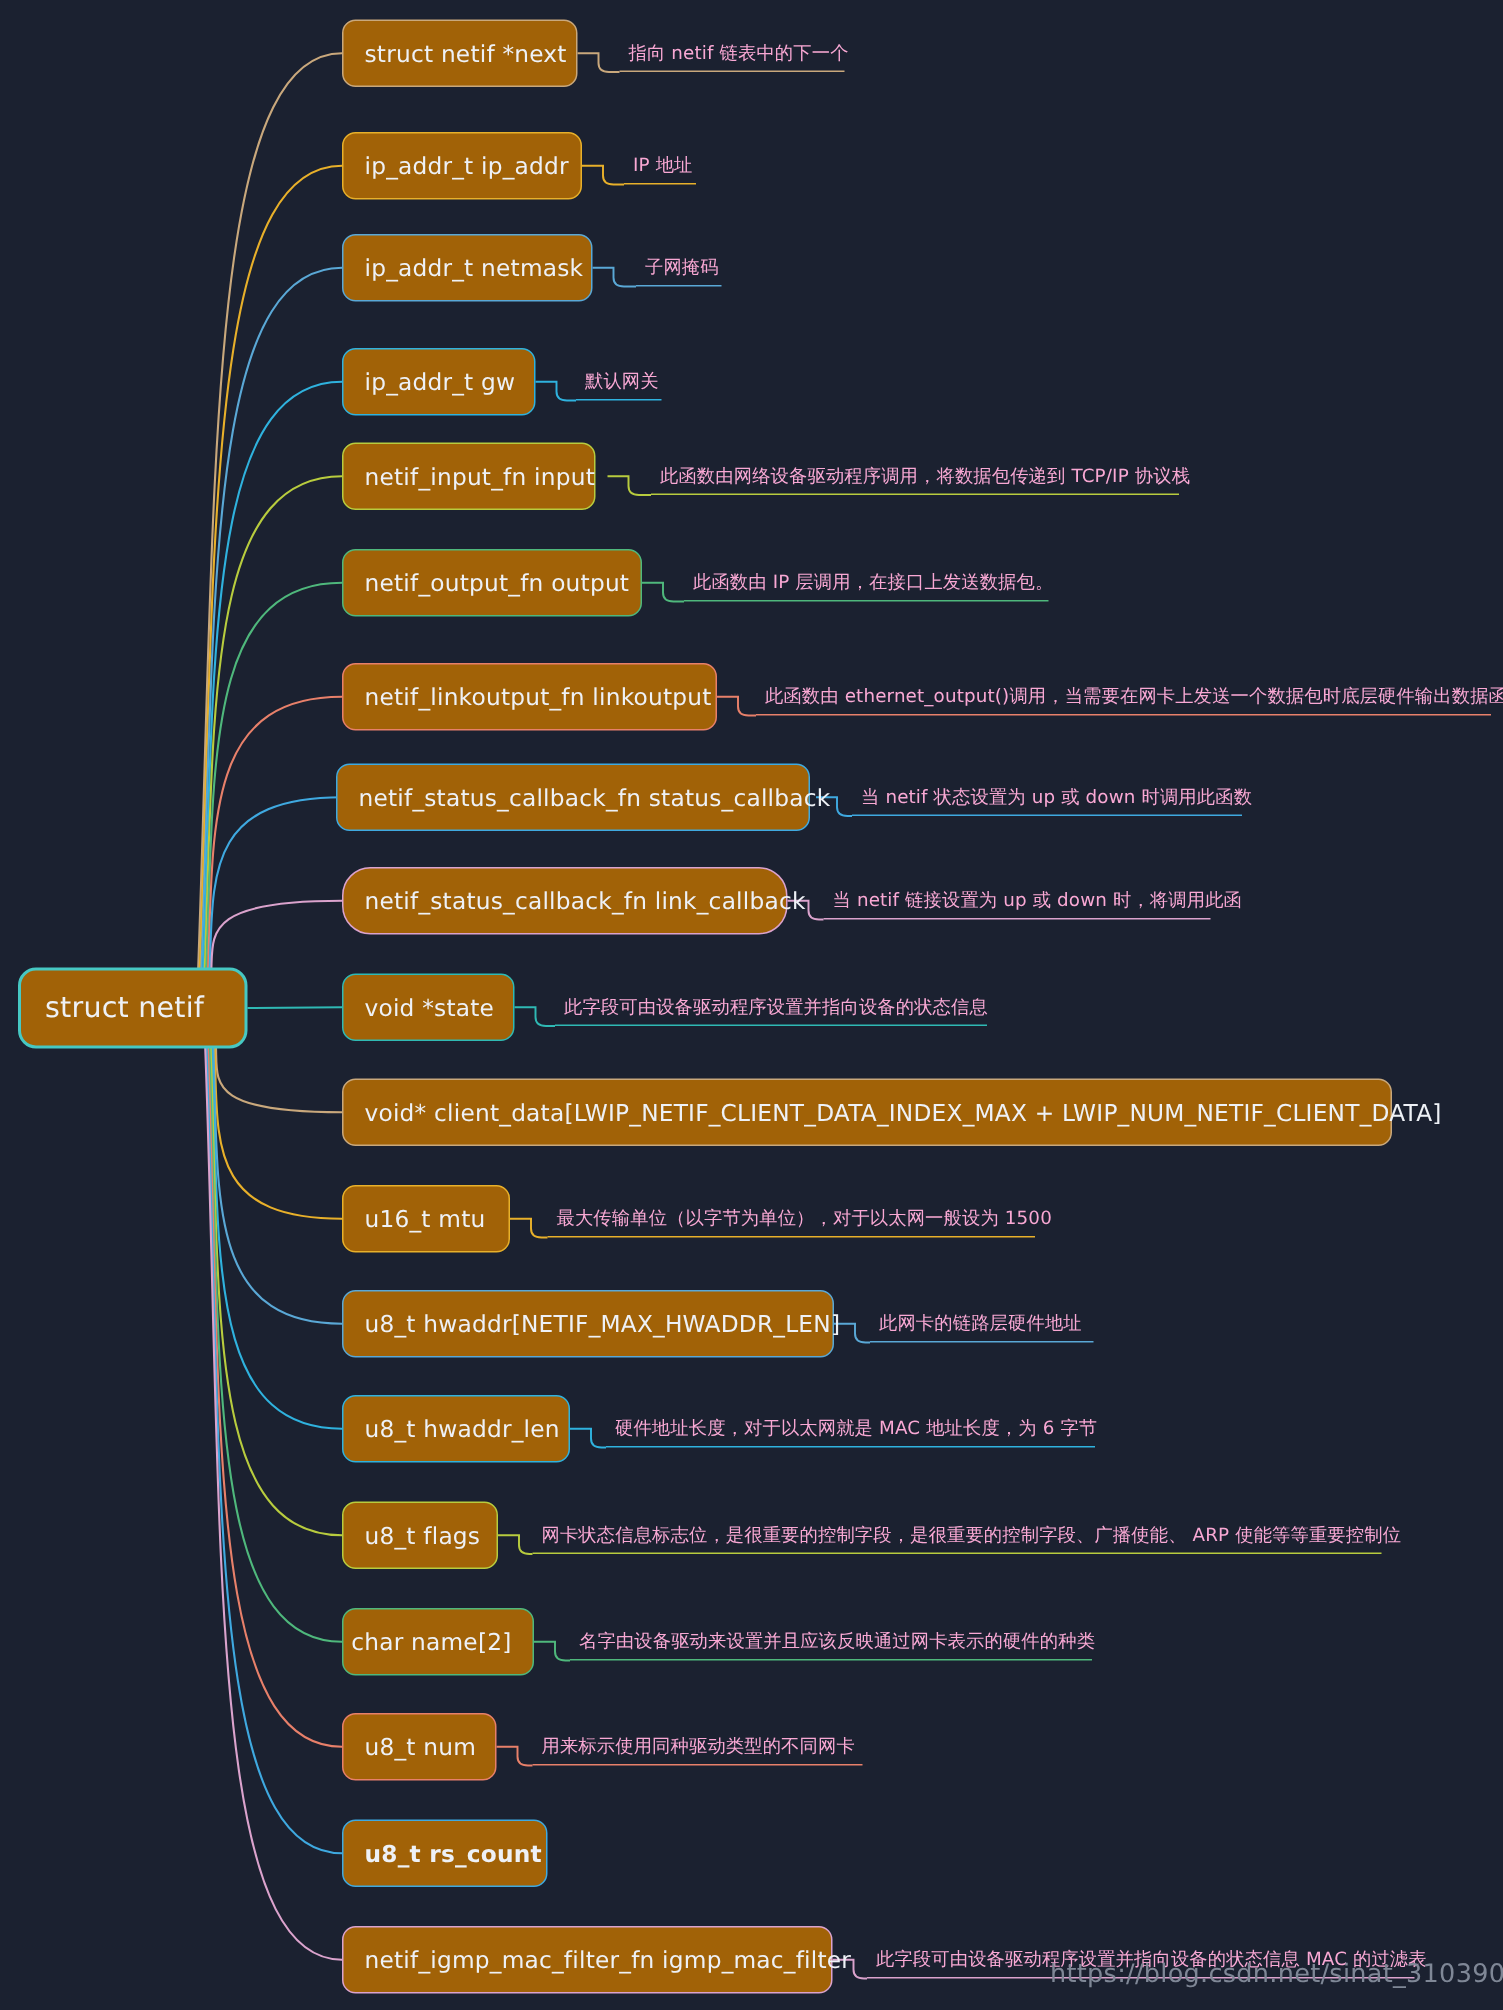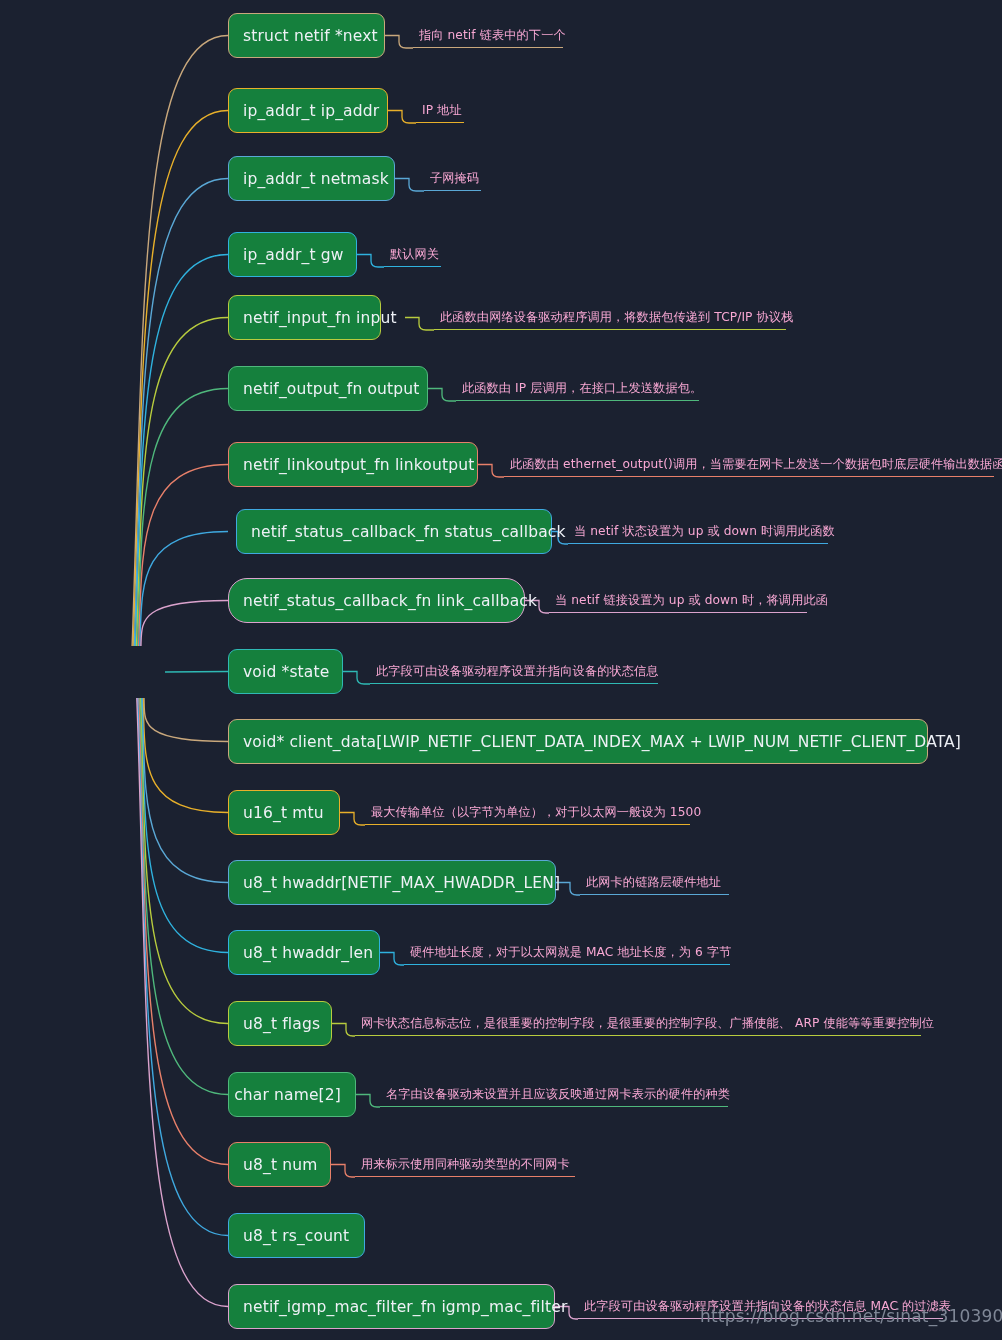--- a/index.html
+++ b/index.html
@@ -25,21 +25,21 @@
     left: 0; top: 0;
     width: 1002px;
     height: 1340px;
     pointer-events: none;
   }
   .node {
     position: absolute;
     box-sizing: border-box;
     border: 1.6px solid #888;
     border-radius: 9px;
-    background: #15803d;
+    background: #a16207;
     color: #eef1f6;
     display: flex;
     align-items: center;
     white-space: nowrap;
     font-size: 15.5px;
     letter-spacing: 0.15px;
     padding: 0 14px;
   }
   .node.root {
     border-width: 2.4px;
@@ -127,39 +127,39 @@
       </div>
       <div class="desc" style="left: 424px; top: 167px; width: 57px; height: 24px; border-bottom: 1.3px solid rgb(90, 168, 214);">
         <span>子网掩码</span>
       </div>
       <div class="node" style="left: 228px; top: 232px; width: 129px; height: 45px; border-color: rgb(47, 178, 222);">
         <span>ip_addr_t gw</span>
       </div>
       <div class="desc" style="left: 384px; top: 243px; width: 57px; height: 24px; border-bottom: 1.3px solid rgb(47, 178, 222);">
         <span>默认网关</span>
       </div>
-      <div class="node" style="left: 228px; top: 295px; width: 153px; height: 45px; border-color: rgb(184, 204, 62);">
+      <div class="node" style="left: 228px; top: 295px; width: 169px; height: 45px; border-color: rgb(184, 204, 62);">
         <span>netif_input_fn input</span>
       </div>
       <div class="desc" style="left: 434px; top: 306px; width: 352px; height: 24px; border-bottom: 1.3px solid rgb(184, 204, 62);">
         <span>此函数由网络设备驱动程序调用，将数据包传递到 TCP/IP 协议栈</span>
       </div>
       <div class="node" style="left: 228px; top: 366px; width: 200px; height: 45px; border-color: rgb(79, 184, 124);">
         <span>netif_output_fn output</span>
       </div>
       <div class="desc" style="left: 456px; top: 377px; width: 243px; height: 24px; border-bottom: 1.3px solid rgb(79, 184, 124);">
         <span>此函数由 IP 层调用，在接口上发送数据包。</span>
       </div>
       <div class="node" style="left: 228px; top: 442px; width: 250px; height: 45px; border-color: rgb(232, 128, 106);">
         <span>netif_linkoutput_fn linkoutput</span>
       </div>
       <div class="desc" style="left: 504px; top: 453px; width: 490px; height: 24px; border-bottom: 1.3px solid rgb(232, 128, 106);">
         <span>此函数由 ethernet_output()调用，当需要在网卡上发送一个数据包时底层硬件输出数据函数</span>
       </div>
-      <div class="node" style="left: 236px; top: 509px; width: 316px; height: 45px; border-color: rgb(63, 169, 224);">
+      <div class="node" style="left: 224px; top: 509px; width: 316px; height: 45px; border-color: rgb(63, 169, 224);">
         <span>netif_status_callback_fn status_callback</span>
       </div>
       <div class="desc" style="left: 568px; top: 520px; width: 260px; height: 24px; border-bottom: 1.3px solid rgb(63, 169, 224);">
         <span>当 netif 状态设置为 up 或 down 时调用此函数</span>
       </div>
       <div class="node" style="left: 228px; top: 578px; width: 297px; height: 45px; border-color: rgb(219, 163, 205); border-radius: 19px;">
         <span>netif_status_callback_fn link_callback</span>
       </div>
       <div class="desc" style="left: 549px; top: 589px; width: 258px; height: 24px; border-bottom: 1.3px solid rgb(219, 163, 205);">
         <span>当 netif 链接设置为 up 或 down 时，将调用此函</span>
@@ -202,26 +202,29 @@
       </div>
       <div class="desc" style="left: 380px; top: 1083px; width: 348px; height: 24px; border-bottom: 1.3px solid rgb(79, 184, 124);">
         <span>名字由设备驱动来设置并且应该反映通过网卡表示的硬件的种类</span>
       </div>
       <div class="node" style="left: 228px; top: 1142px; width: 103px; height: 45px; border-color: rgb(232, 128, 106);">
         <span>u8_t num</span>
       </div>
       <div class="desc" style="left: 355px; top: 1153px; width: 220px; height: 24px; border-bottom: 1.3px solid rgb(232, 128, 106);">
         <span>用来标示使用同种驱动类型的不同网卡</span>
       </div>
-      <div class="node" style="left: 228px; top: 1213px; width: 137px; height: 45px; border-color: rgb(63, 169, 224);">
+      <div class="node" style="left: 228px; top: 1213px; width: 137px; height: 45px; border-color: rgb(63, 169, 224); font-weight: bold;">
         <span>u8_t rs_count</span>
       </div>
       <div class="node" style="left: 228px; top: 1284px; width: 327px; height: 45px; border-color: rgb(219, 163, 205);">
         <span>netif_igmp_mac_filter_fn igmp_mac_filter</span>
       </div>
       <div class="desc" style="left: 578px; top: 1295px; width: 365px; height: 24px; border-bottom: 1.3px solid rgb(219, 163, 205);">
         <span>此字段可由设备驱动程序设置并指向设备的状态信息 MAC 的过滤表</span>
       </div>
     </div>
 
+  <div class="node root" id="root-node" style="left: 12px; top: 645px; width: 153px; height: 54px; border-color: rgb(70, 200, 195);">
+    <span>struct netif</span>
+  </div>
 
   <div class="watermark" style="left: 700px; top: 1306px; color: rgb(127, 135, 150);">https://blog.csdn.net/sinat_31039061</div>
 </div>
 
 </body></html>

